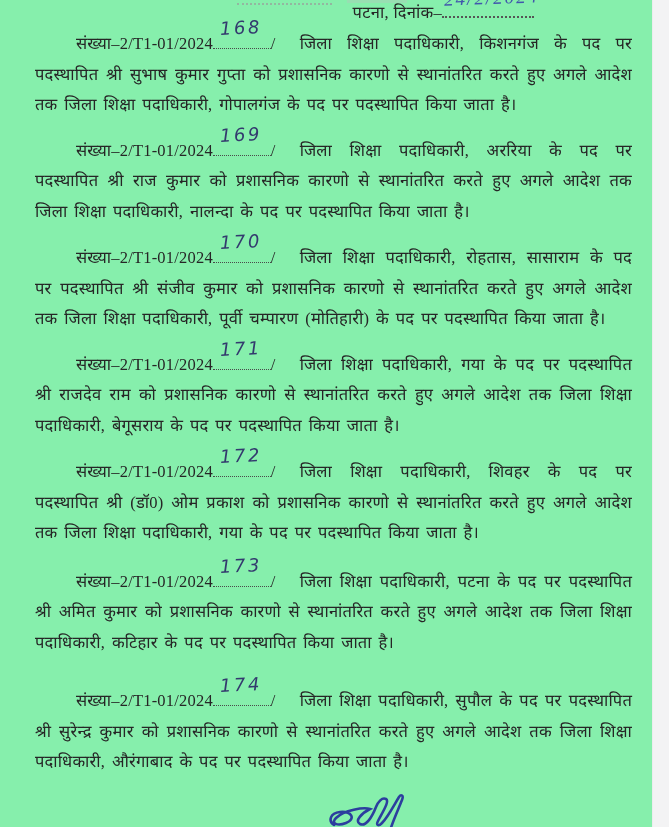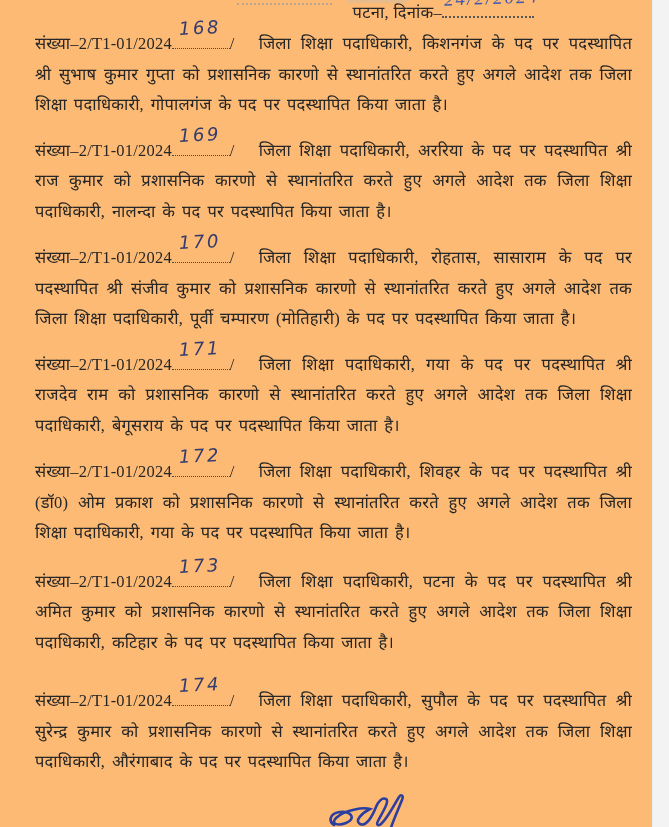--- a/index.html
+++ b/index.html
@@ -1,21 +1,21 @@
 <!DOCTYPE html>
 <html><head>
 <meta charset="utf-8">
 <style>
   * { margin:0; padding:0; box-sizing:border-box; }
   html,body { background:#ffffff; }
   .page {
     position:relative;
     width:669px; height:827px;
     margin:0 auto;
-    background:#fdba74;
+    background:#86efac;
     overflow:hidden;
     font-family:"Liberation Serif","DejaVu Serif",serif;
     color:#262626;
   }
   .scan-edge {
     position:absolute; top:0; right:0;
     width:17px; height:827px;
     background:#f3f3f4;
     border-left:1px solid #ececee;
   }
@@ -65,21 +65,21 @@
   p.order {
     font-size:16.5px;
     line-height:30.5px;
     text-align:justify;
     letter-spacing:.2px;
     word-spacing:2.5px;
   }
   .m1{margin-top:5px;} .m2{margin-top:15px;} .m3{margin-top:16px;}
   .m4{margin-top:15px;} .m5{margin-top:16px;} .m6{margin-top:18px;}
   .m7{margin-top:28px;}
-  .ref { white-space:nowrap; }
+  .ref { white-space:nowrap;margin-left:41px; }
   .num-dots {
     display:inline-block;
     position:relative;
     width:58px; height:12px;
     border-bottom:1.6px dotted #4a4a4a;
     vertical-align:baseline;
   }
   .handwritten-num {
     position:absolute;
     left:7px; top:-24px;

